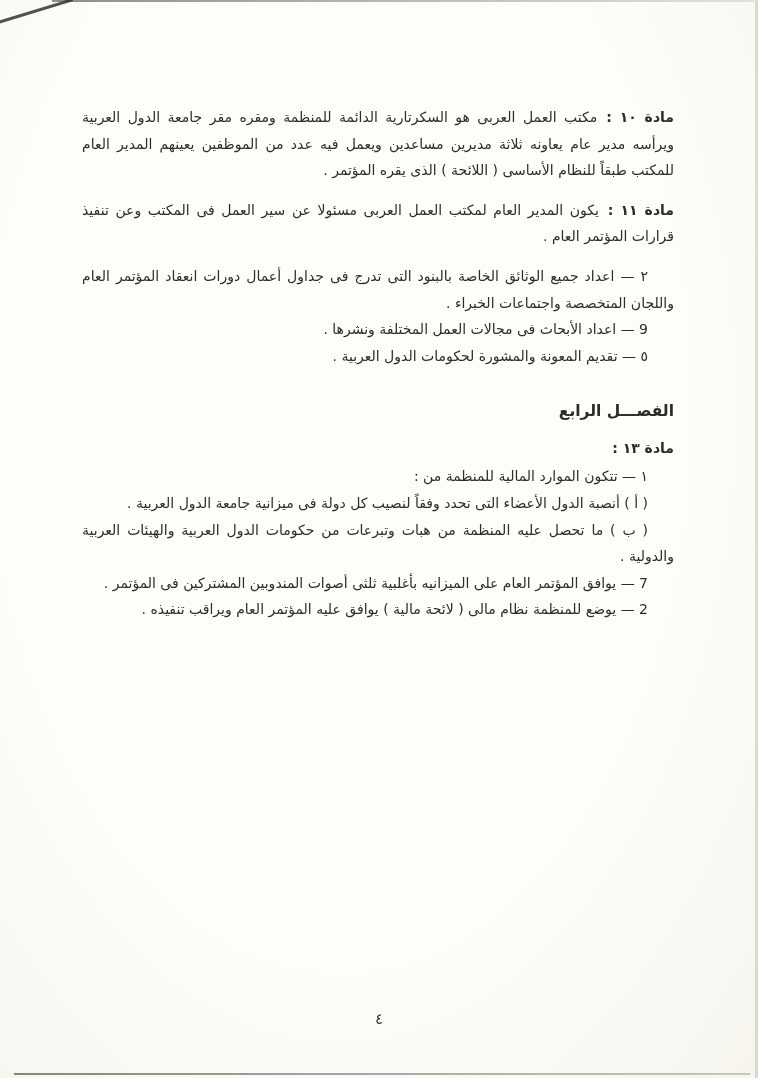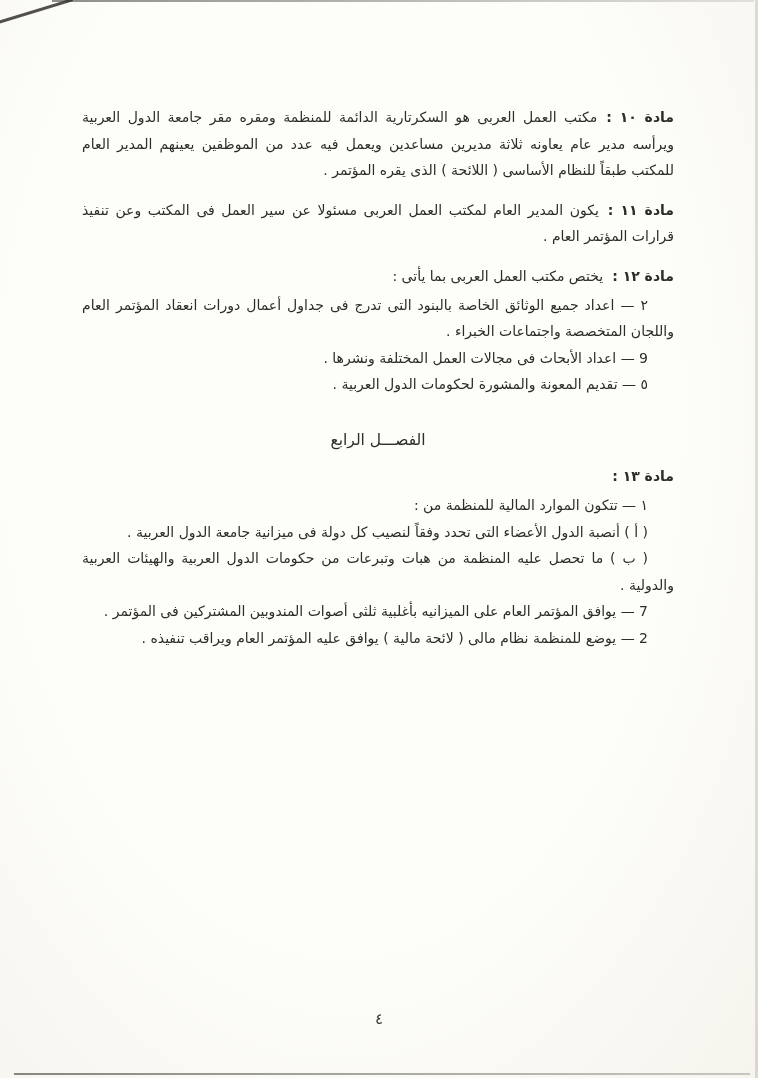--- a/index.html
+++ b/index.html
@@ -47,23 +47,22 @@
     line-height: 1.9;
   }
   p { margin: 0; }
   .block { margin-bottom: 13px; }
   .lbl { font-weight: bold; margin-left: 9px; white-space: nowrap; }
   .item { text-indent: 26px; }
   .lead { margin-bottom: 2px; }
 
   .chapter-title {
     margin: 28px 0 8px 0;
-    text-align: center;
     font-size: 15.5px;
-    font-weight: normal;
+    font-weight: bold;
   }
   .chapter-subtitle {
     margin: 0 0 24px 0;
     text-align: center;
     font-size: 14.5px;
     font-weight: bold;
   }
 
   .page-number {
     position: absolute;
@@ -83,21 +82,20 @@
   <div class="right-line"></div>
   <div class="bottom-line"></div>
 
   <div class="content">
 
     <p class="block"><b class="lbl">مادة ١٠ :</b><span>مكتب العمل العربى هو السكرتارية الدائمة للمنظمة ومقره مقر جامعة الدول العربية ويرأسه مدير عام يعاونه ثلاثة مديرين مساعدين ويعمل فيه عدد من الموظفين يعينهم المدير العام للمكتب طبقاً للنظام الأساسى ( اللائحة ) الذى يقره المؤتمر .</span></p>
 
     <p class="block"><b class="lbl">مادة ١١ :</b><span>يكون المدير العام لمكتب العمل العربى مسئولا عن سير العمل فى المكتب وعن تنفيذ قرارات المؤتمر العام .</span></p>
 
     <div class="block">
-      <p class="lead"><b class="lbl">مادة ١٢ :</b><span>يختص مكتب العمل العربى بما يأتى :</span></p>
       <p class="item">٢ — اعداد جميع الوثائق الخاصة بالبنود التى تدرج فى جداول أعمال دورات انعقاد المؤتمر العام واللجان المتخصصة واجتماعات الخبراء .</p>
       <p class="item">9 — اعداد الأبحاث فى مجالات العمل المختلفة ونشرها .</p>
       <p class="item">٥ — تقديم المعونة والمشورة لحكومات الدول العربية .</p>
     </div>
 
     <h2 class="chapter-title">الفصـــل الرابع</h2>
 
     <div>
       <p class="lead"><b class="lbl">مادة ١٣ :</b></p>
       <p class="item">١ — تتكون الموارد المالية للمنظمة من :</p>

